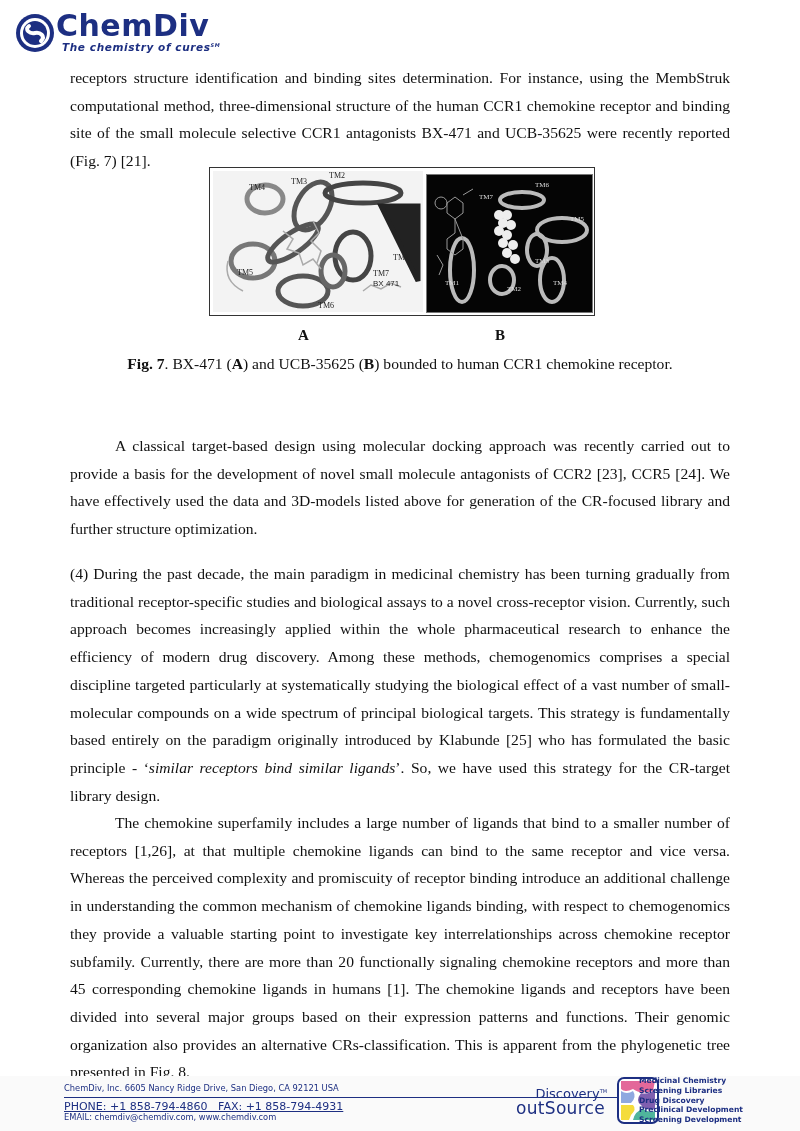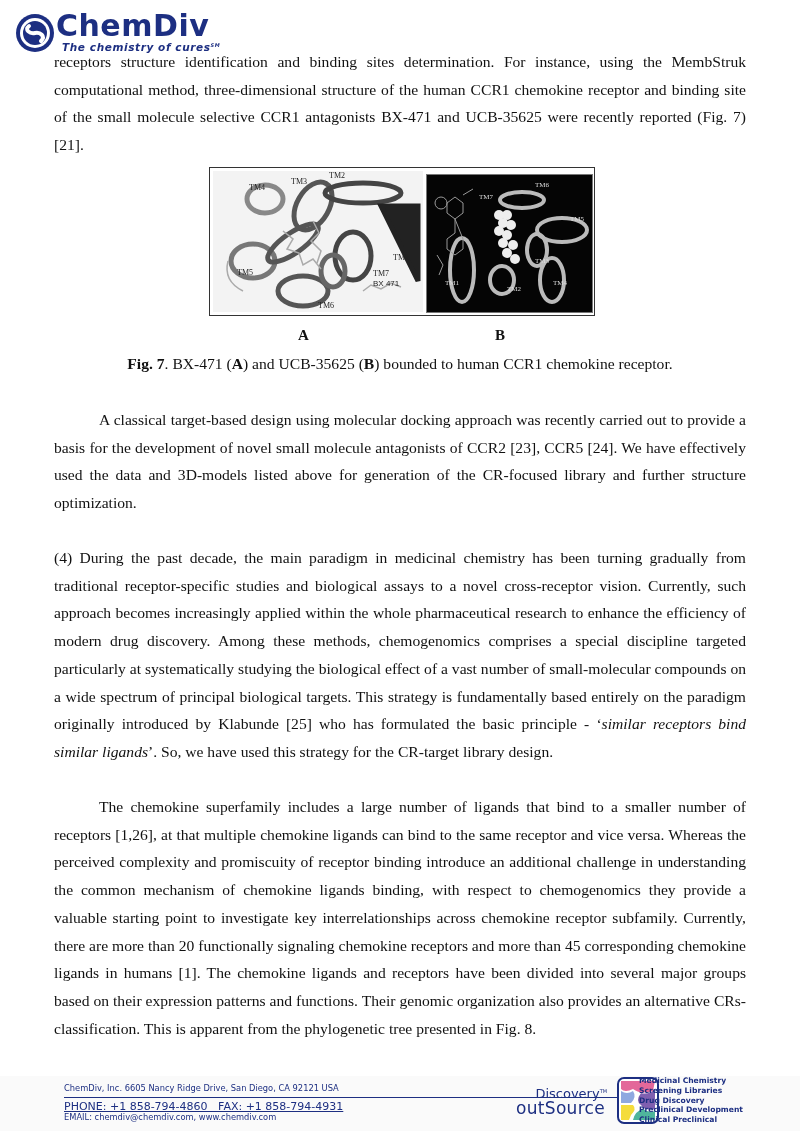--- a/index.html
+++ b/index.html
@@ -8,21 +8,21 @@
   
   .logo { position: absolute; left: 16px; top: 12px; width: 220px; height: 44px; }
   .logo-mark { position: absolute; left: 0; top: 2px; width: 38px; height: 38px; border-radius: 50%; background: #1d2f82; }
   .logo-mark svg { display: block; }
   .logo-word { position: absolute; left: 40px; top: -4px; font-family: "DejaVu Sans", sans-serif; font-weight: bold; font-size: 30px; color: #1d2f82; letter-spacing: 0.5px; }
   .logo-tag { position: absolute; left: 46px; top: 29px; font-family: "DejaVu Sans", sans-serif; font-style: italic; font-weight: bold; font-size: 10.5px; color: #1d2f82; letter-spacing: 0.6px; }
   .logo-tag sup { font-size: 5px; }
 
   
   .text { position: absolute; left: 54px; width: 692px; font-size: 15.6px; line-height: 27.7px; text-align: justify; }
-  .text p { margin: 0; }
+  .text p { margin: 16px; }
   .indent { text-indent: 45px; }
 
   
   .figure { position: absolute; left: 209px; top: 167px; width: 386px; height: 149px; border: 1px solid #333; background: #fff; box-sizing: border-box; }
   .panel-a { position: absolute; left: 3px; top: 3px; width: 210px; height: 141px; background: #f3f3f3; overflow: hidden; }
   .panel-b { position: absolute; left: 216px; top: 6px; width: 165px; height: 137px; background: #050505; overflow: hidden; border: 1px solid #777; }
   .tm { position: absolute; font-size: 8px; font-family: "Liberation Serif", serif; }
   .panel-a .tm { color: #222; }
   .panel-b .tm { color: #ddd; font-size: 7px; }
   .bx-label { position: absolute; left: 160px; top: 108px; font-family: "Liberation Sans", sans-serif; font-size: 8px; color: #222; }
@@ -130,21 +130,21 @@
     <span class="tm" style="left:80px;top:110px;">TM2</span>
     <span class="tm" style="left:126px;top:104px;">TM4</span>
   </div>
 </div>
 
 <div class="panel-label" style="left:298px;">A</div>
 <div class="panel-label" style="left:495px;">B</div>
 
 <div class="caption"><b>Fig. 7</b><span>. BX-471 (</span><b>A</b><span>) and UCB-35625 (</span><b>B</b><span>) bounded to human CCR1 chemokine receptor.</span></div>
 
-<div class="text" style="top:406px;">
+<div class="text" style="top:416px;">
   <p class="indent">A classical target-based design using molecular docking approach was recently carried out to provide a basis for the development of novel small molecule antagonists of CCR2 [23], CCR5 [24]. We have effectively used the data and 3D-models listed above for generation of the CR-focused library and further structure optimization.</p>
 </div>
 
 <div class="text" style="top:544px;">
   <p><span>(4) During the past decade, the main paradigm in medicinal chemistry has been turning gradually from traditional receptor-specific studies and biological assays to a novel cross-receptor vision. Currently, such approach becomes increasingly applied within the whole pharmaceutical research to enhance the efficiency of modern drug discovery. Among these methods, chemogenomics comprises a special discipline targeted particularly at systematically studying the biological effect of a vast number of small-molecular compounds on a wide spectrum of principal biological targets. This strategy is fundamentally based entirely on the paradigm originally introduced by Klabunde [25] who has formulated the basic principle - ‘</span><i>similar receptors bind similar ligands</i><span>’. So, we have used this strategy for the CR-target library design.</span></p>
 </div>
 
 <div class="text" style="top:793px;">
   <p class="indent">The chemokine superfamily includes a large number of ligands that bind to a smaller number of receptors [1,26], at that multiple chemokine ligands can bind to the same receptor and vice versa. Whereas the perceived complexity and promiscuity of receptor binding introduce an additional challenge in understanding the common mechanism of chemokine ligands binding, with respect to chemogenomics they provide a valuable starting point to investigate key interrelationships across chemokine receptor subfamily. Currently, there are more than 20 functionally signaling chemokine receptors and more than 45 corresponding chemokine ligands in humans [1]. The chemokine ligands and receptors have been divided into several major groups based on their expression patterns and functions. Their genomic organization also provides an alternative CRs-classification. This is apparent from the phylogenetic tree presented in Fig. 8.</p>
 </div>
@@ -165,15 +165,15 @@
       <path d="M36 10 L36 30 Q26 32 22 26 Q16 22 22 14 Q30 16 36 10 Z" fill="#7f5fb0"></path>
       <path d="M2 26 L14 26 Q18 30 12 36 L10 41 L2 41 Z" fill="#f4dc3c"></path>
       <path d="M14 41 Q16 32 24 30 Q30 34 36 32 L36 41 Z" fill="#4fb59c"></path>
     </svg>
   </div>
   <div class="services">
     <div>Medicinal Chemistry</div>
     <div>Screening Libraries</div>
     <div>Drug Discovery</div>
     <div>Preclinical Development</div>
-    <div>Clinical Preclinical</div>
+    <div>Screening Development</div>
   </div>
 </div>
 
 </body></html>

